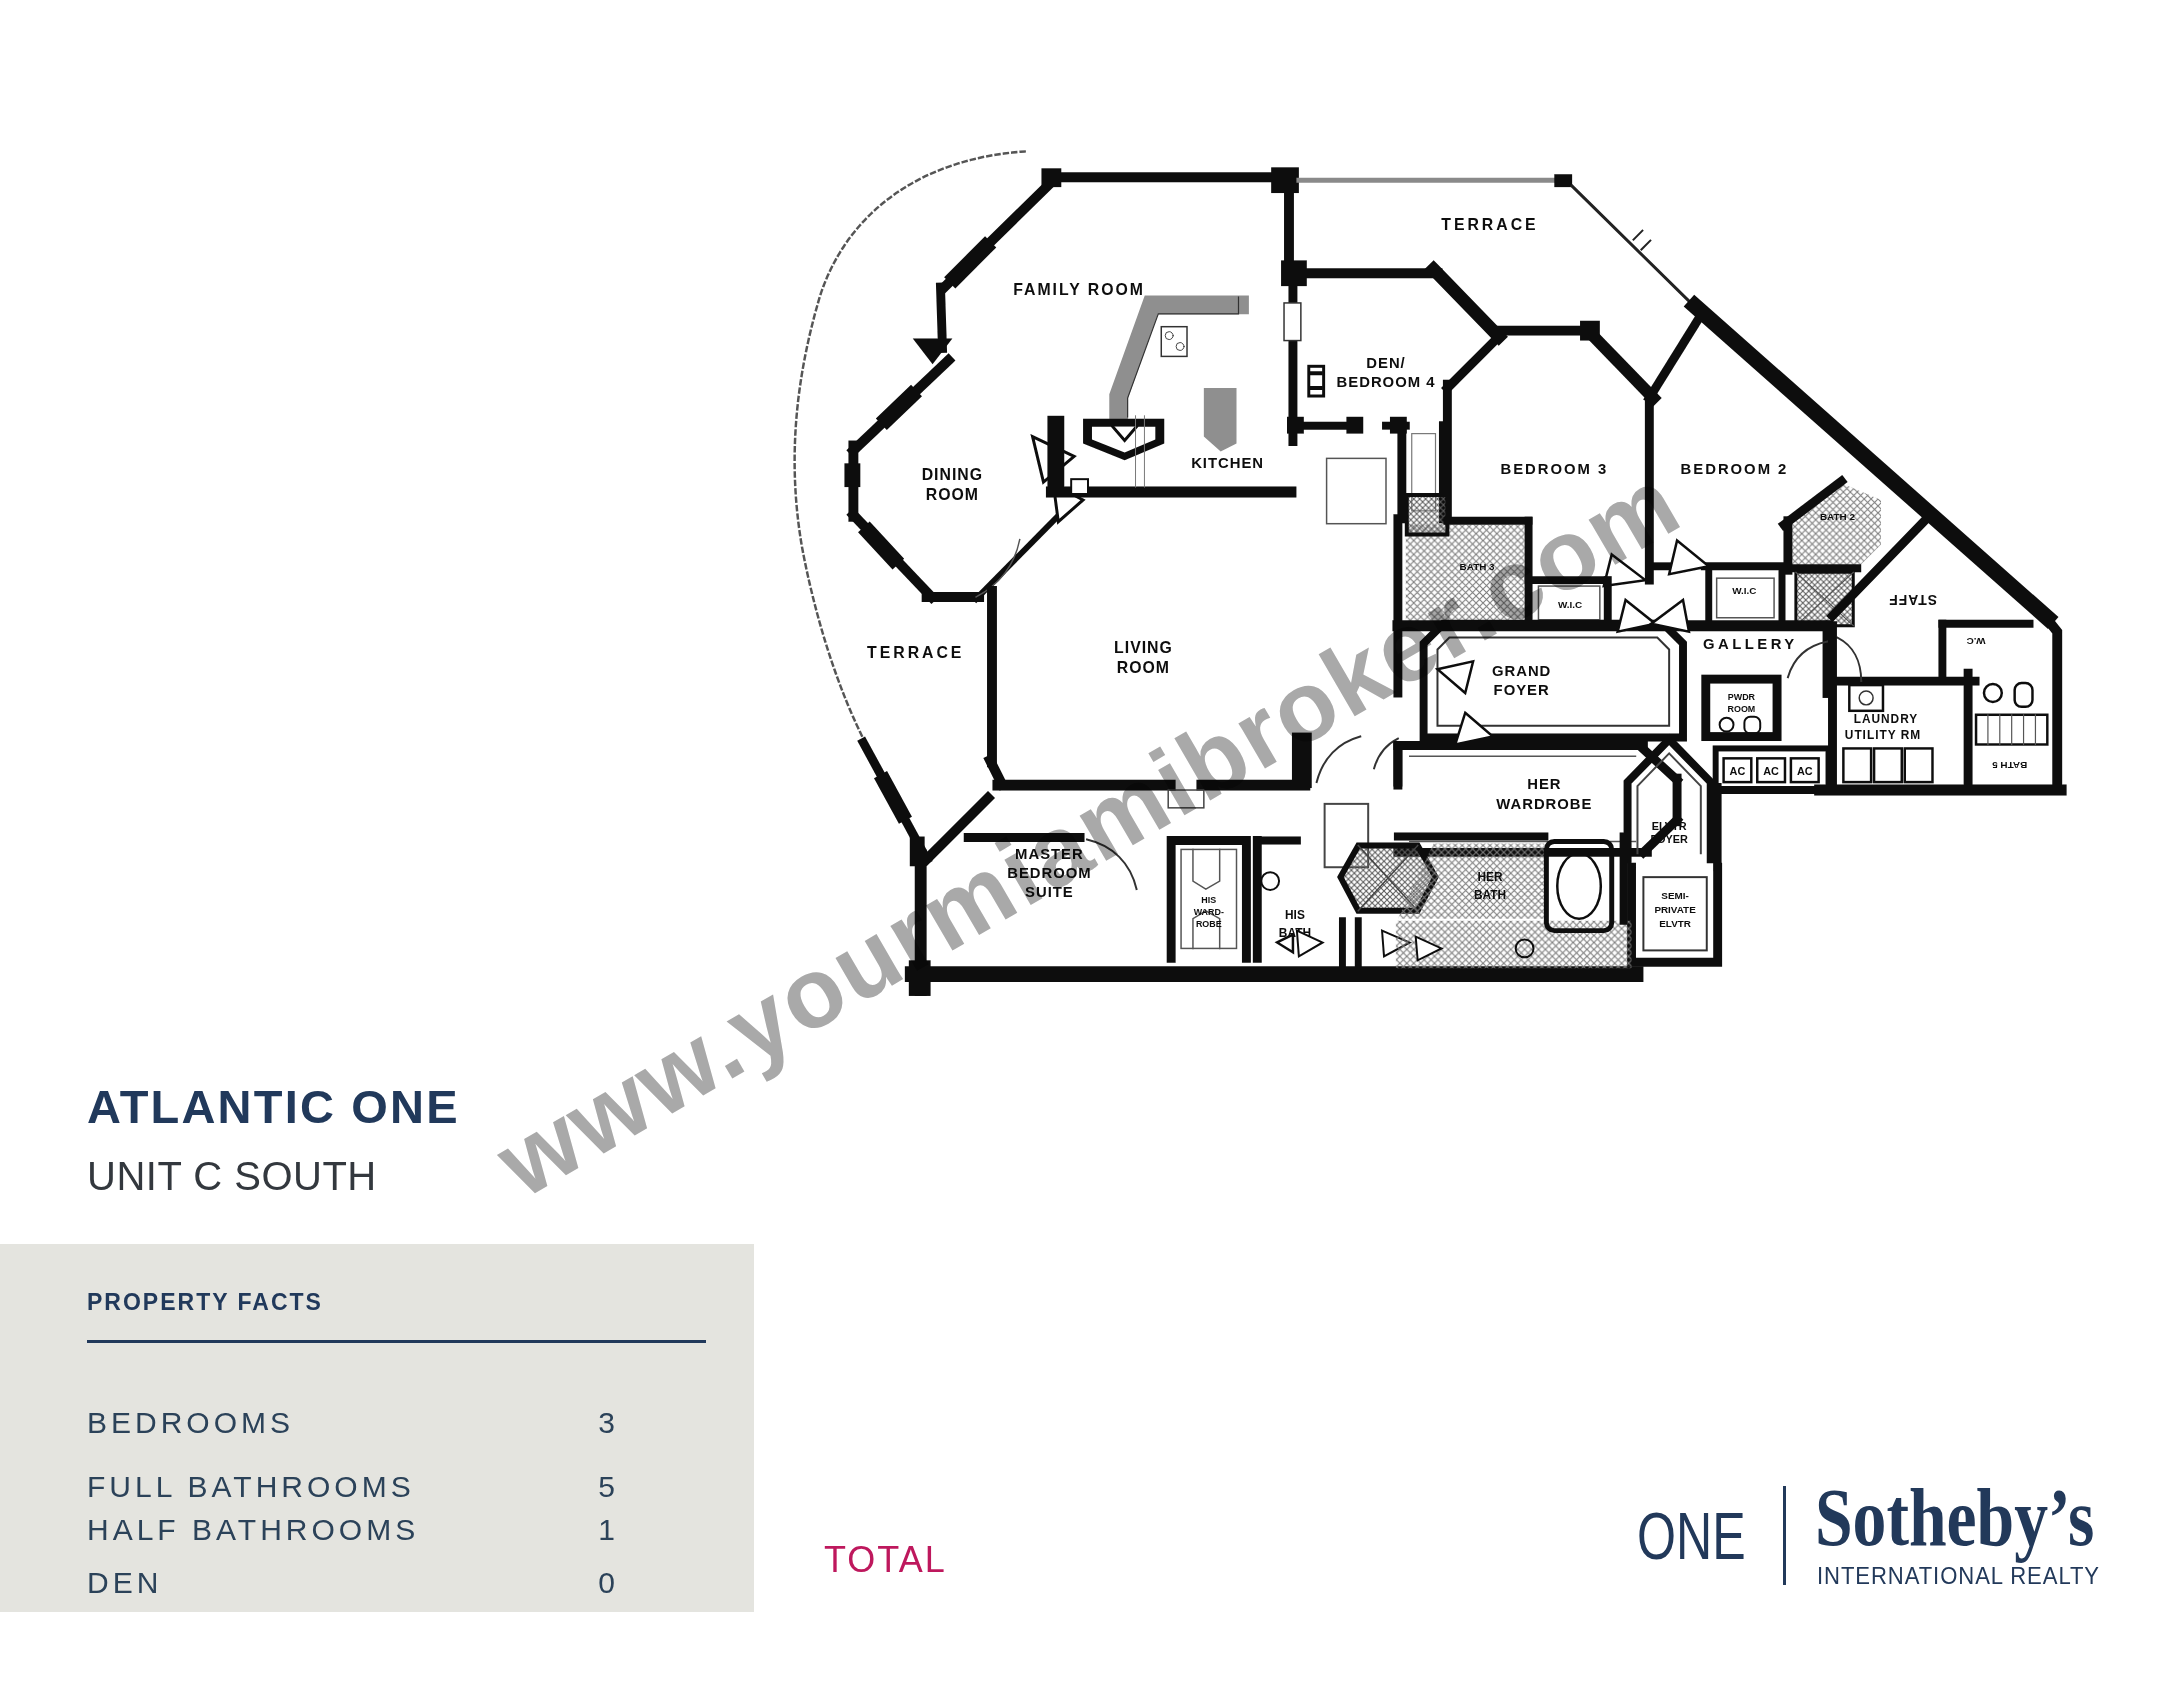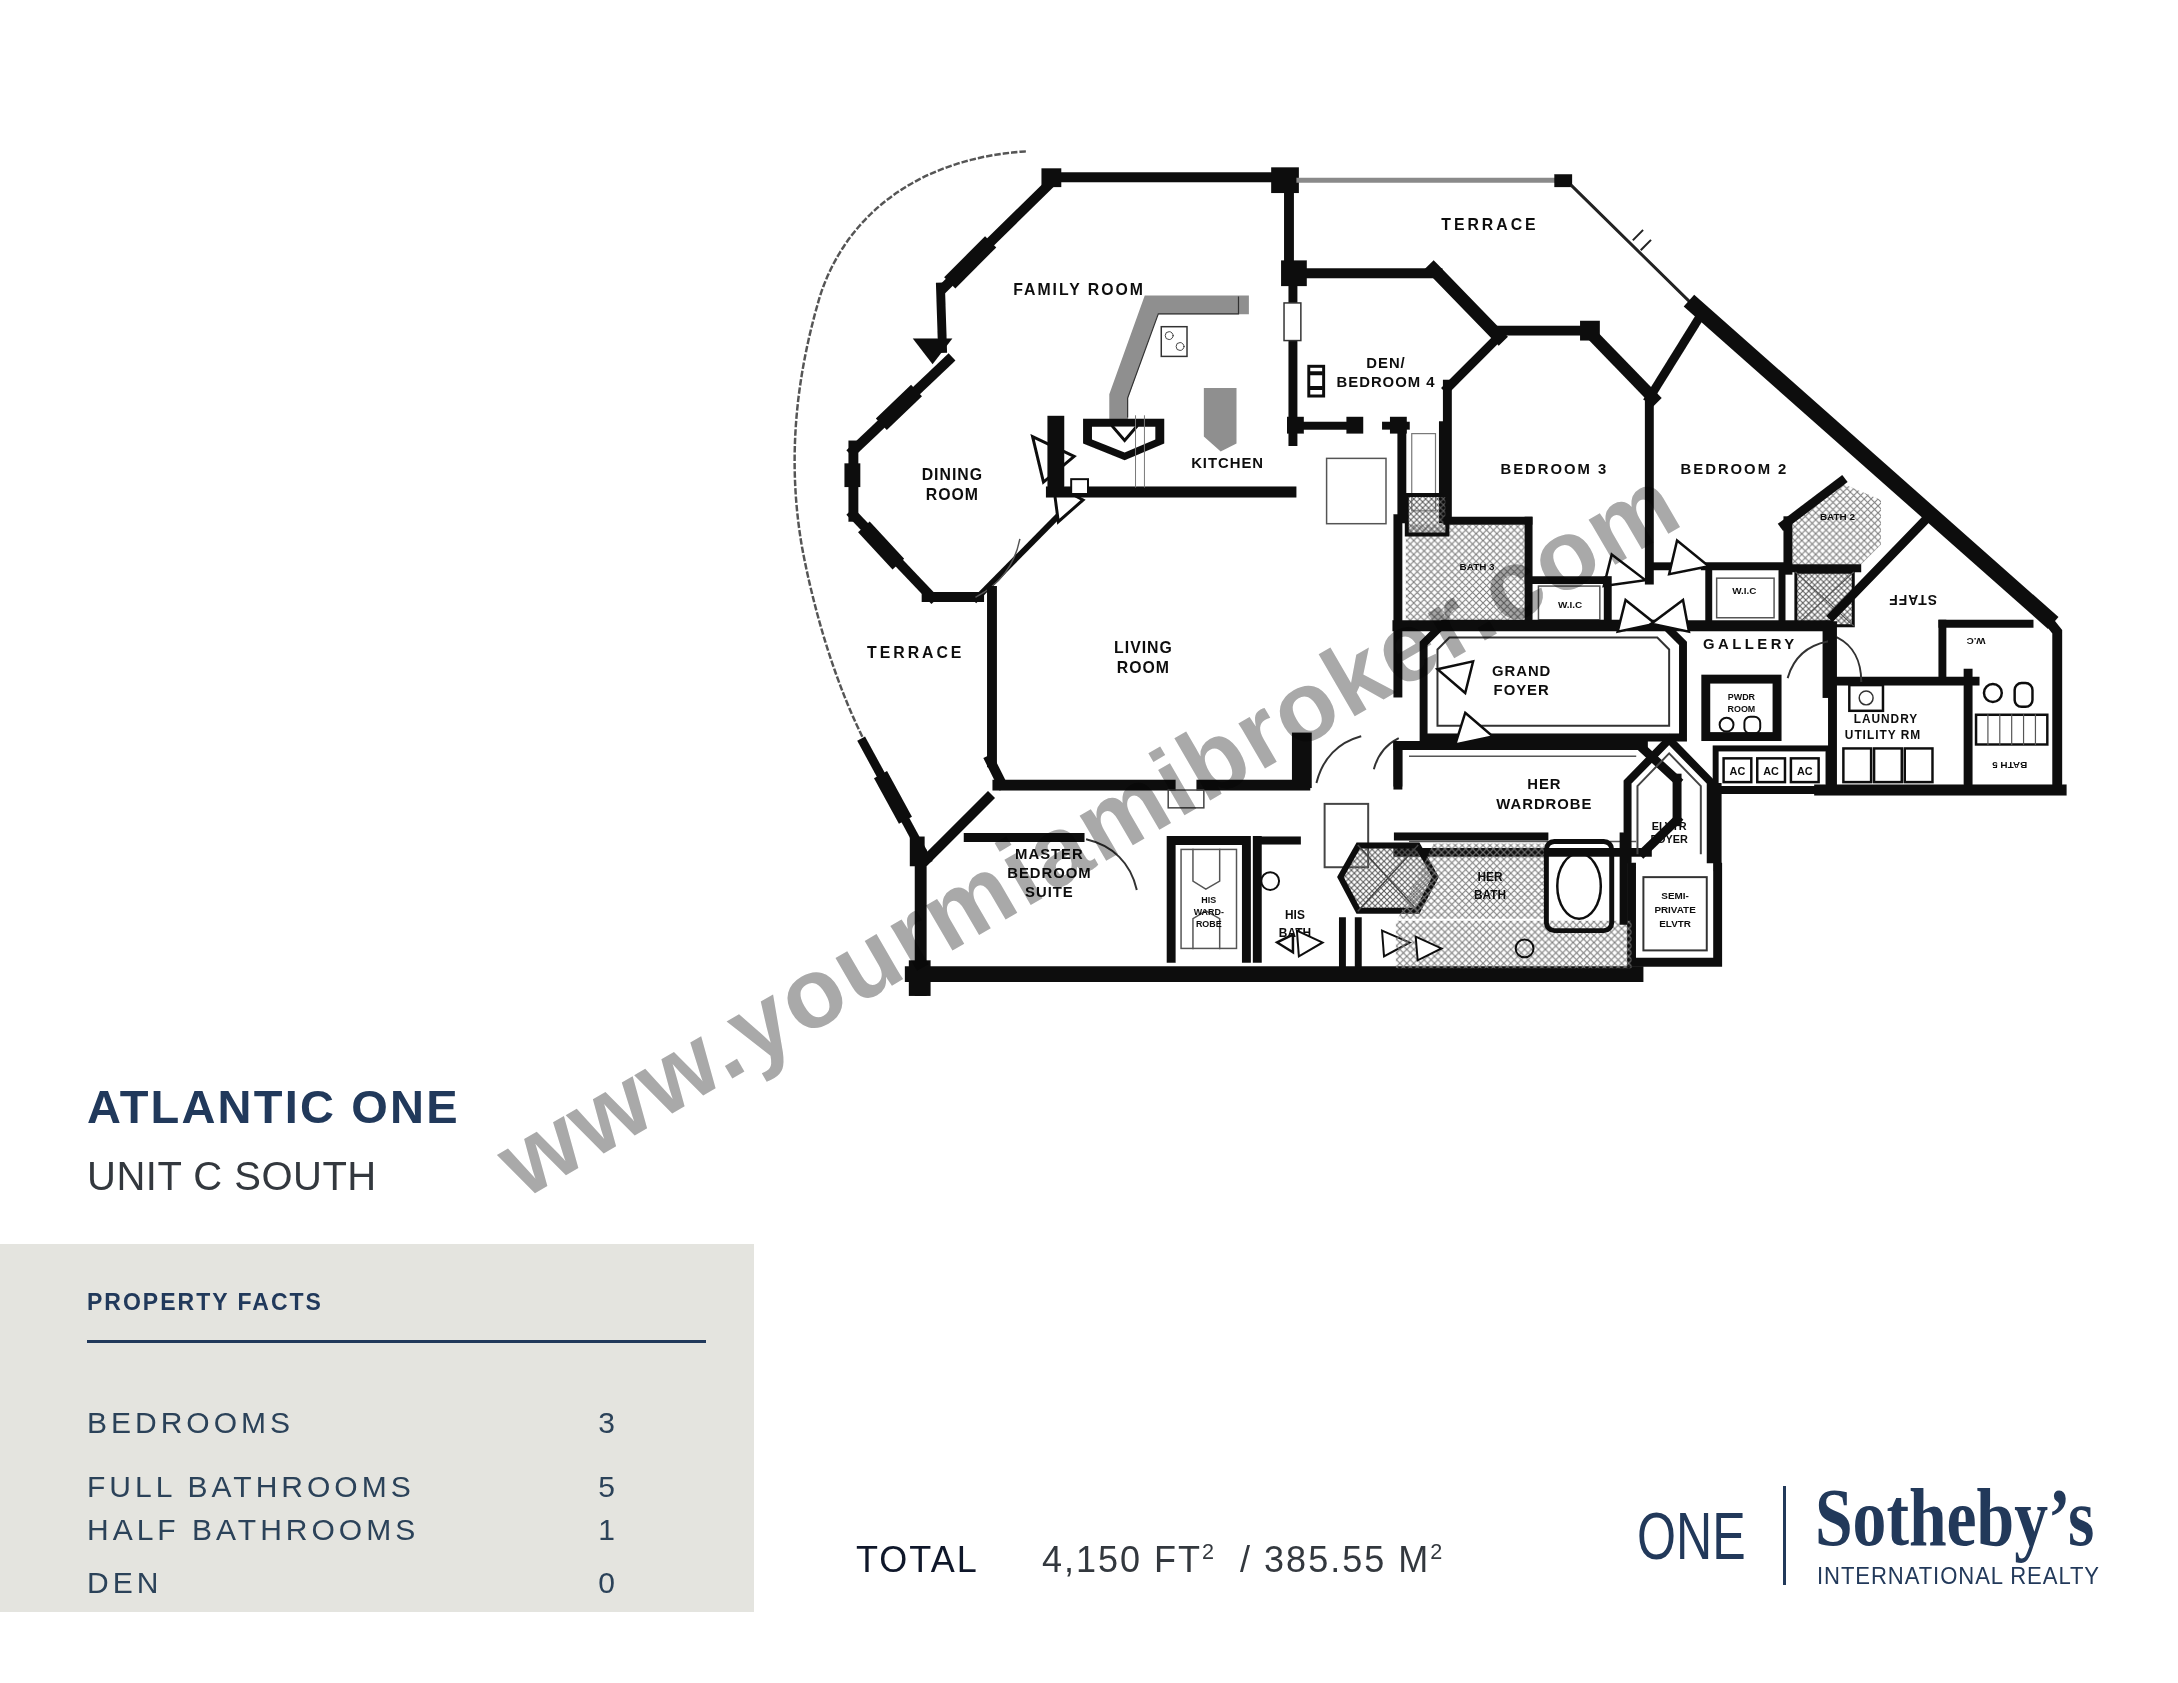--- a/index.html
+++ b/index.html
@@ -8,21 +8,21 @@
   .wm{position:absolute;left:535px;top:1106px;font:bold 99px "Liberation Sans",sans-serif;
       color:#a9a9a9;white-space:nowrap;transform:rotate(-30.2deg);transform-origin:0 100%;
       mix-blend-mode:multiply;letter-spacing:2.5px;}
   .title{position:absolute;left:87px;top:1079px;font-size:47px;color:#21395b;letter-spacing:2.2px;font-weight:700;}
   .subtitle{position:absolute;left:87px;top:1154px;font-size:40px;color:#33383e;letter-spacing:0.5px;}
   .panel{position:absolute;left:0;top:1244px;width:754px;height:368px;background:#e4e4df;}
   .pf{position:absolute;left:87px;top:1289px;font-size:23px;font-weight:bold;color:#21395b;letter-spacing:2px;}
   .rule{position:absolute;left:87px;top:1340px;width:619px;height:3px;background:#21395b;}
   .row{position:absolute;left:87px;width:560px;font-size:30px;color:#2b4259;letter-spacing:4px;}
   .row .v{position:absolute;right:28px;}
-  .total-l{position:absolute;left:856px;top:1539px;font-size:36px;color:#0f172a;letter-spacing:2px;}
+  .total-l{position:absolute;left:824px;top:1539px;font-size:36px;color:#be185d;letter-spacing:2px;}
   .total-v{position:absolute;left:1042px;top:1539px;font-size:36px;color:#33383e;letter-spacing:2px;}
   sup{font-size:60%;}
   .one{position:absolute;left:1637px;top:1498px;font-size:66px;color:#22395a;letter-spacing:0px;font-weight:400;transform:scaleX(0.76);transform-origin:0 0;}
   .divline{position:absolute;left:1783px;top:1486px;width:3px;height:99px;background:#22395a;}
   .soth{position:absolute;left:1815px;top:1469px;font-family:"Liberation Serif",serif;font-weight:bold;
         font-size:83px;color:#22395a;transform:scaleX(0.815);transform-origin:0 0;}
   .sir{position:absolute;left:1817px;top:1562px;font-size:24px;color:#22395a;letter-spacing:1px;transform:scaleX(0.92);transform-origin:0 0;}
 </style>
 </head>
 <body>
@@ -453,21 +453,20 @@
 <div class="row" style="top:1406px;">BEDROOMS<span class="v">3</span></div>
 
 <div class="row" style="top:1459px;margin-top:11px;">FULL BATHROOMS<span class="v">5</span></div>
 
 <div class="row" style="top:1513px;">HALF BATHROOMS<span class="v">1</span></div>
 
 <div class="row" style="top:1566px;">DEN<span class="v">0</span></div>
 
 <div class="total-l">TOTAL</div>
 
-<div class="total-v">4,150 FT<sup>2</sup>&nbsp; / 385.55 M<sup>2</sup></div>
 
 <div class="one">ONE</div>
 
 <div class="divline"></div>
 
 <div class="soth">Sotheby’s</div>
 
 <div class="sir">INTERNATIONAL REALTY</div>
 </div>
 

